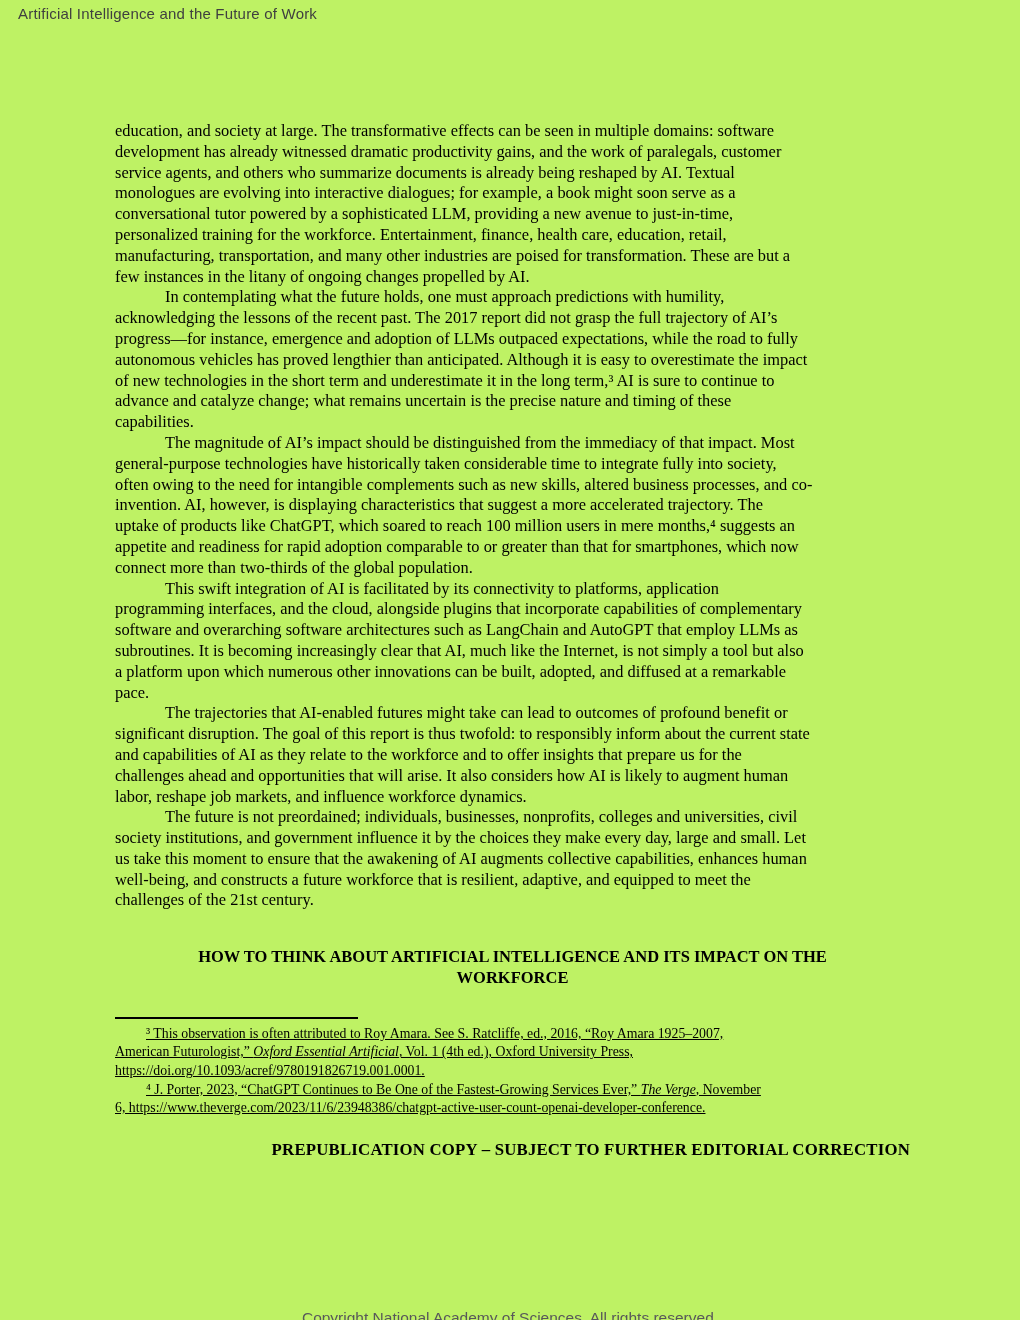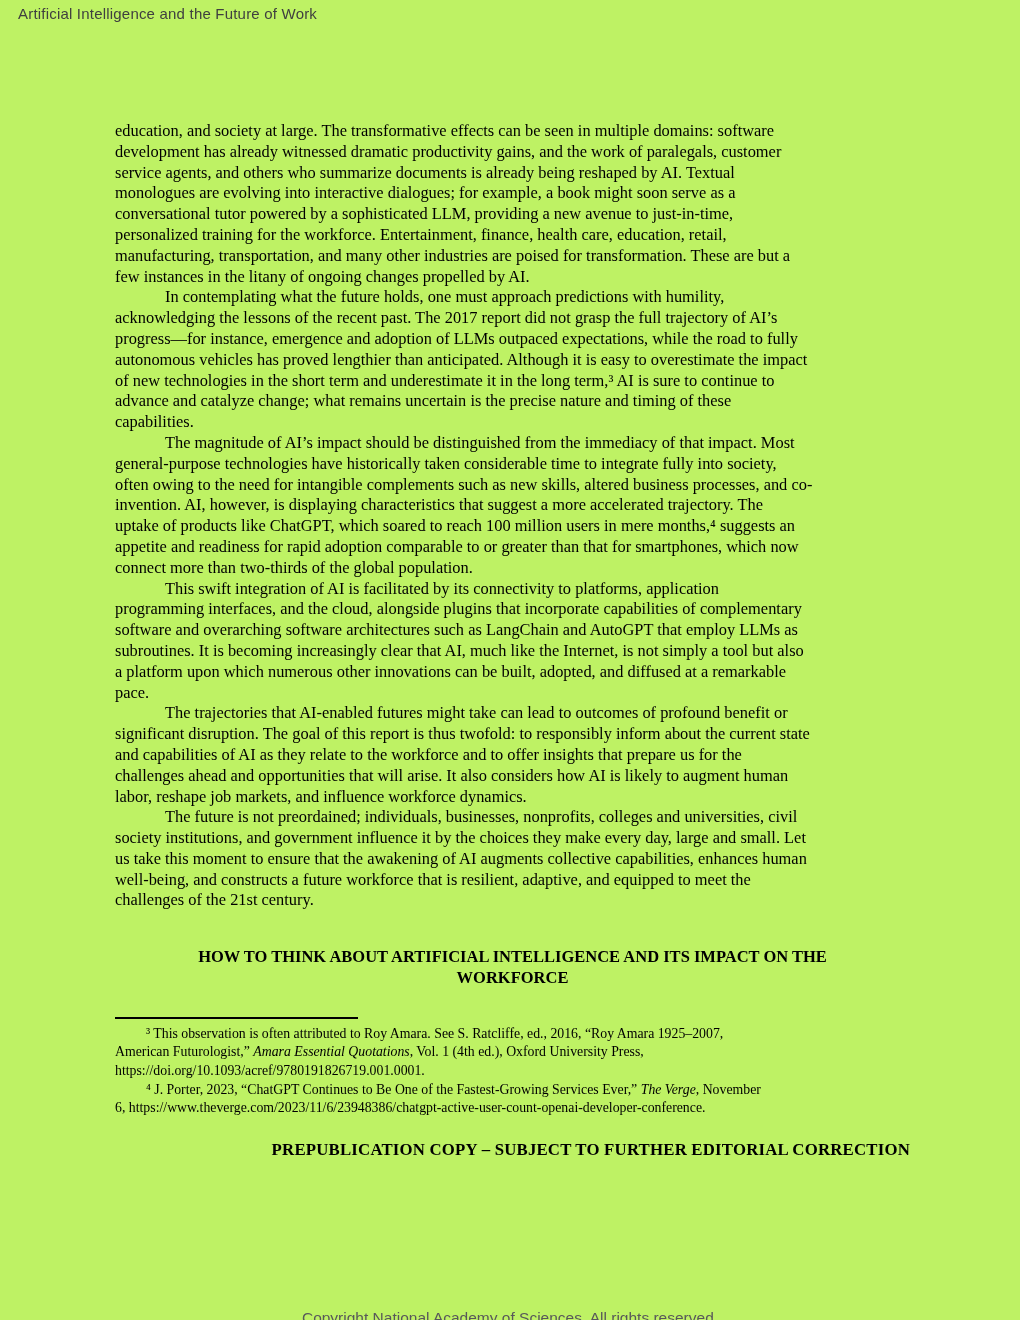--- a/index.html
+++ b/index.html
@@ -57,20 +57,21 @@
     width: 243px;
     height: 0;
     border: none;
     border-top: 2px solid #000000;
     margin: 28px 0 0 0;
   }
   .footnotes {
     margin-top: 6px;
     font-size: 13.8px;
     line-height: 18.6px;
+    text-decoration: underline;
   }
   .footnote {
     margin: 0;
     white-space: pre;
     text-indent: 31px;
   }
   .footnote .it, .it { font-style: italic; }
   .footer-notice {
     margin-top: 22px;
     text-align: right;
@@ -138,21 +139,21 @@
 challenges of the 21st century.</p>
 
     <h2 class="section-heading">HOW TO THINK ABOUT ARTIFICIAL INTELLIGENCE AND ITS IMPACT ON THE
 WORKFORCE</h2>
 
 
     <div class="footnote-rule"></div>
 
     <div class="footnotes">
       <p class="footnote"><span>³ This observation is often attributed to Roy Amara. See S. Ratcliffe, ed., 2016, “Roy Amara 1925–2007,
-American Futurologist,” </span><span class="it">Amara Essential Quotations</span><span>, Vol. 1 (4th ed.), Oxford University Press,
+American Futurologist,” </span><span class="it">Oxford Essential Artificial</span><span>, Vol. 1 (4th ed.), Oxford University Press,
 https://doi.org/10.1093/acref/9780191826719.001.0001.</span></p>
       <p class="footnote"><span>⁴ J. Porter, 2023, “ChatGPT Continues to Be One of the Fastest-Growing Services Ever,” </span><span class="it">The Verge</span><span>, November
 6, https://www.theverge.com/2023/11/6/23948386/chatgpt-active-user-count-openai-developer-conference.</span></p>
     </div>
 
     <div class="footer-notice">PREPUBLICATION COPY – SUBJECT TO FURTHER EDITORIAL CORRECTION</div>
   </div>
 
   <div class="copyright">Copyright National Academy of Sciences. All rights reserved.</div>
 

